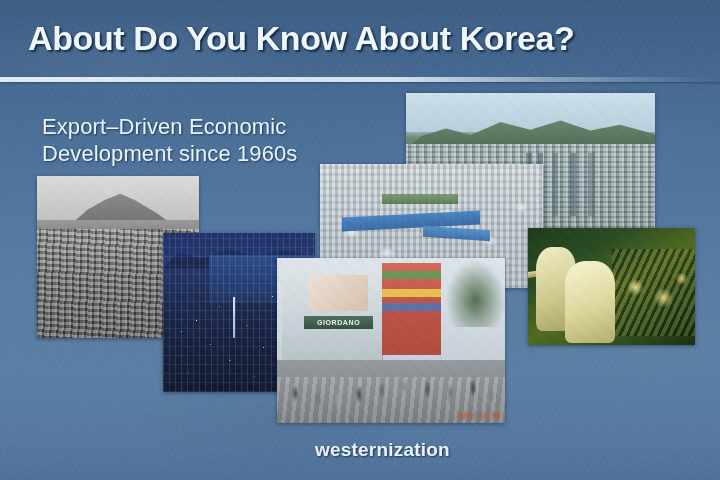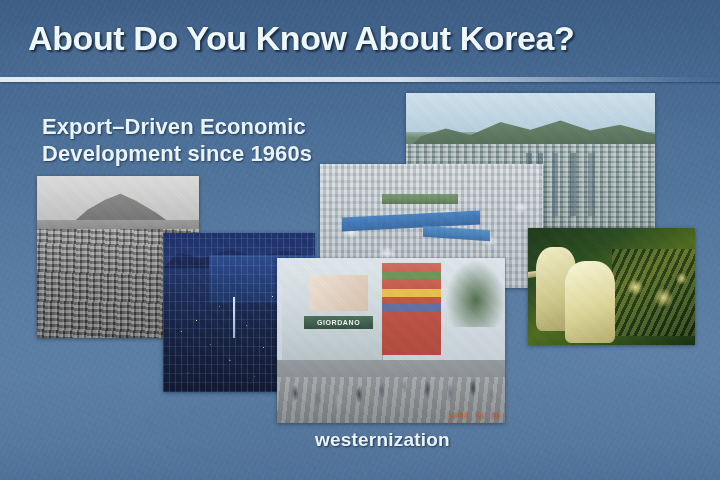--- a/index.html
+++ b/index.html
@@ -72,42 +72,42 @@
         rgba(180,200,219,.55) 78%,
         rgba(120,150,180,.12) 96%,
         rgba(120,150,180,0) 100%);
     box-shadow: 0 1px 2px rgba(20,40,66,.45);
   }
 
   
   .caption {
     position: absolute;
     color: #e9f3f9;
-    font-weight: bold;
+    font-weight: normal;
     text-shadow: 1px 1px 2px rgba(12,30,52,.65);
     white-space: pre-line;
   }
   #cap-export {
     left: 42px;
     top: 113px;
     font-size: 22px;
     line-height: 27px;
     letter-spacing: .1px;
   }
   #cap-industrial {
     left: 400px;
     top: 348px;
     font-size: 19px;
     font-weight: bold;
     letter-spacing: .2px;
     text-shadow: 1px 1px 2px rgba(12,30,52,.75);
   }
   #cap-western {
     left: 315px;
-    top: 429px;
+    top: 439px;
     font-size: 19px;
     font-weight: bold;
     letter-spacing: .2px;
     text-shadow: 1px 1px 2px rgba(12,30,52,.75);
   }
 
   
   .photo {
     position: absolute;
     overflow: hidden;
@@ -339,21 +339,21 @@
       radial-gradient(ellipse 5px 12px at 46% 66%, #5d6772, transparent 72%),
       radial-gradient(ellipse 4px 10px at 56% 60%, #7d8792, transparent 72%),
       radial-gradient(ellipse 5px 13px at 66% 64%, #47505a, transparent 72%),
       radial-gradient(ellipse 5px 14px at 76% 70%, #6b7580, transparent 72%),
       radial-gradient(ellipse 5px 13px at 86% 62%, #3d454e, transparent 72%),
       radial-gradient(ellipse 4px 11px at 94% 74%, #737d88, transparent 72%);
   }
   #photo-shopping-street .datestamp {
     position:absolute; right: 4px; bottom: 3px;
     color: #ff5a1e;
-    font-family: Liberation Mono, monospace;
+    font-family: Liberation Sans, sans-serif;
     font-size: 8px;
     letter-spacing: .5px;
     text-shadow: 0 0 2px rgba(120,20,0,.6);
     margin-top: 48px;
   }
 
   .photo-grain {
     position:absolute; inset:0; pointer-events:none;
     background-image:
       repeating-linear-gradient(45deg, rgba(255,255,255,.05) 0 1px, rgba(0,0,0,.05) 1px 2px);

